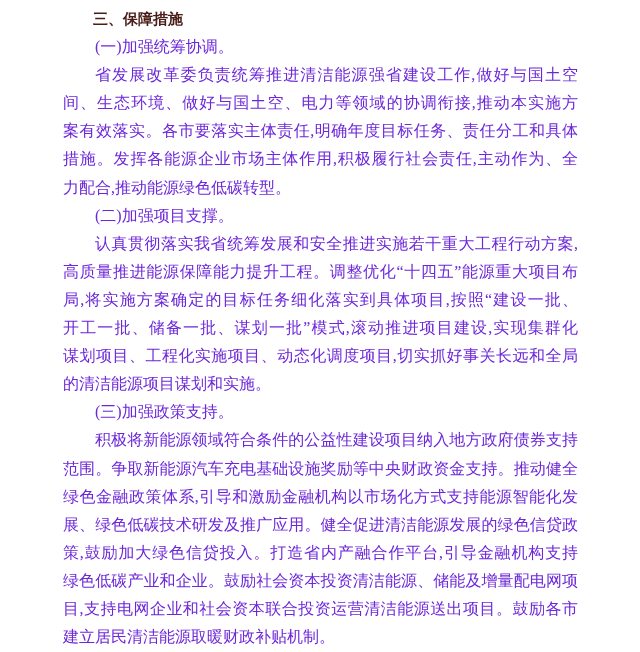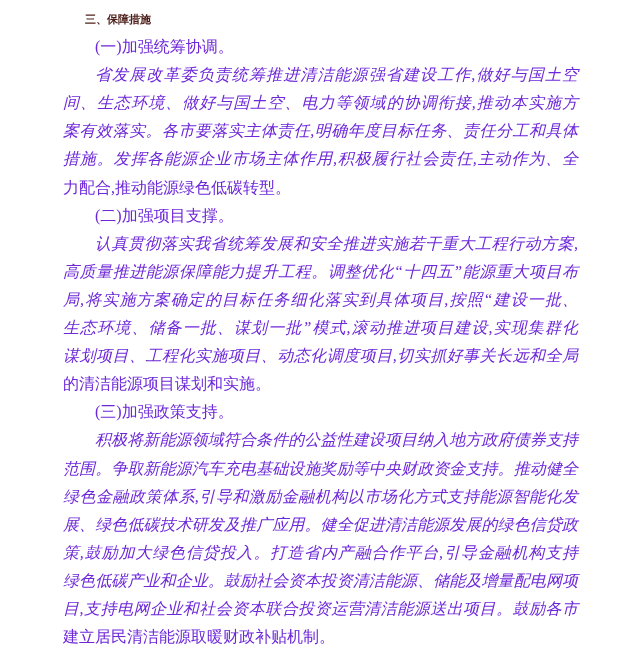--- a/index.html
+++ b/index.html
@@ -26,48 +26,47 @@
     line-height: 28.1px;
     height: 28.1px;
     white-space: normal;
     text-align: justify;
     text-align-last: left;
     letter-spacing: 0;
     color: #6d28d9;
   }
   .line.fill {
     text-align-last: justify;
-    font-style: italic;
   }
   .line.indent {
     text-indent: 2em;
   }
   .line.heading {
     font-weight: bold;
     color: var(--heading-color, #4a1d18);
-    font-size: 11px;
+    font-size: 15px;
   }
 </style>
 </head>
 <body style="background: rgb(255, 255, 255);">
 
 <div class="page">
   <div class="doc-body">
       <div class="line heading indent">三、保障措施</div>
       <div class="line sub indent">(一)加强统筹协调。</div>
       <div class="line body indent fill">省发展改革委负责统筹推进清洁能源强省建设工作,做好与国土空</div>
       <div class="line body fill">间、生态环境、做好与国土空、电力等领域的协调衔接,推动本实施方</div>
       <div class="line body fill">案有效落实。各市要落实主体责任,明确年度目标任务、责任分工和具体</div>
       <div class="line body fill">措施。发挥各能源企业市场主体作用,积极履行社会责任,主动作为、全</div>
       <div class="line body">力配合,推动能源绿色低碳转型。</div>
       <div class="line sub indent">(二)加强项目支撑。</div>
       <div class="line body indent fill">认真贯彻落实我省统筹发展和安全推进实施若干重大工程行动方案,</div>
       <div class="line body fill">高质量推进能源保障能力提升工程。调整优化“十四五”能源重大项目布</div>
       <div class="line body fill">局,将实施方案确定的目标任务细化落实到具体项目,按照“建设一批、</div>
-      <div class="line body fill">生态环境、储备一批、谋划一批”模式,滚动推进项目建设,实现集群化</div>
+      <div class="line body fill">开工一批、储备一批、谋划一批”模式,滚动推进项目建设,实现集群化</div>
       <div class="line body fill">谋划项目、工程化实施项目、动态化调度项目,切实抓好事关长远和全局</div>
       <div class="line body">的清洁能源项目谋划和实施。</div>
       <div class="line sub indent">(三)加强政策支持。</div>
       <div class="line body indent fill">积极将新能源领域符合条件的公益性建设项目纳入地方政府债券支持</div>
       <div class="line body fill">范围。争取新能源汽车充电基础设施奖励等中央财政资金支持。推动健全</div>
       <div class="line body fill">绿色金融政策体系,引导和激励金融机构以市场化方式支持能源智能化发</div>
       <div class="line body fill">展、绿色低碳技术研发及推广应用。健全促进清洁能源发展的绿色信贷政</div>
       <div class="line body fill">策,鼓励加大绿色信贷投入。打造省内产融合作平台,引导金融机构支持</div>
       <div class="line body fill">绿色低碳产业和企业。鼓励社会资本投资清洁能源、储能及增量配电网项</div>
       <div class="line body fill">目,支持电网企业和社会资本联合投资运营清洁能源送出项目。鼓励各市</div>

